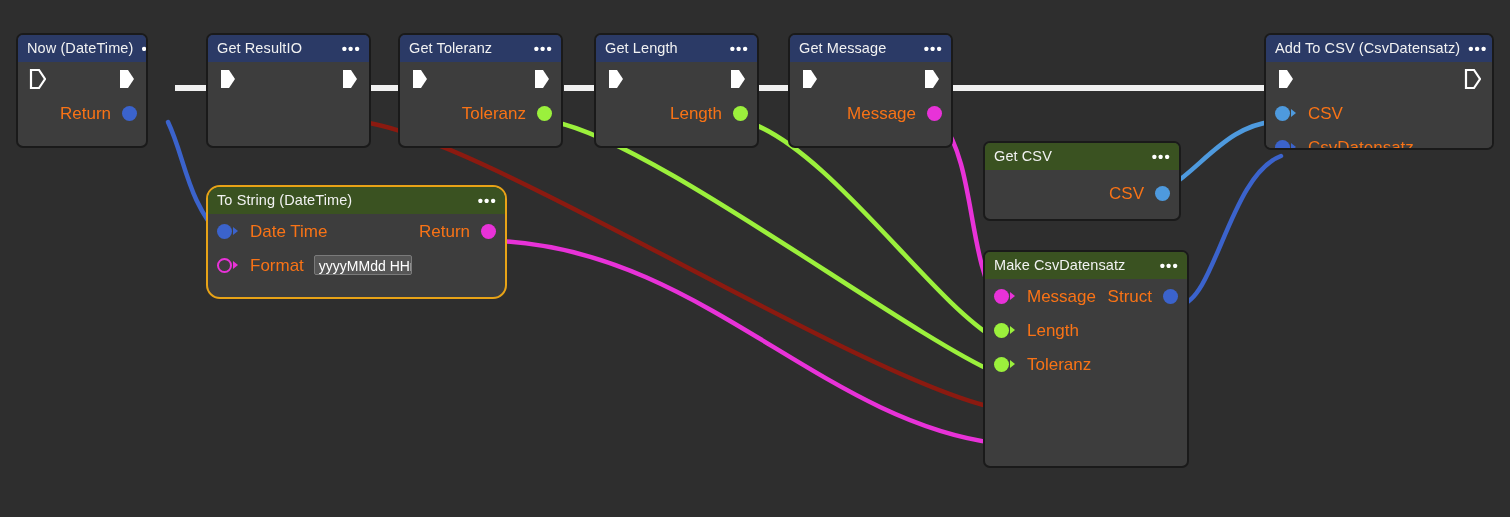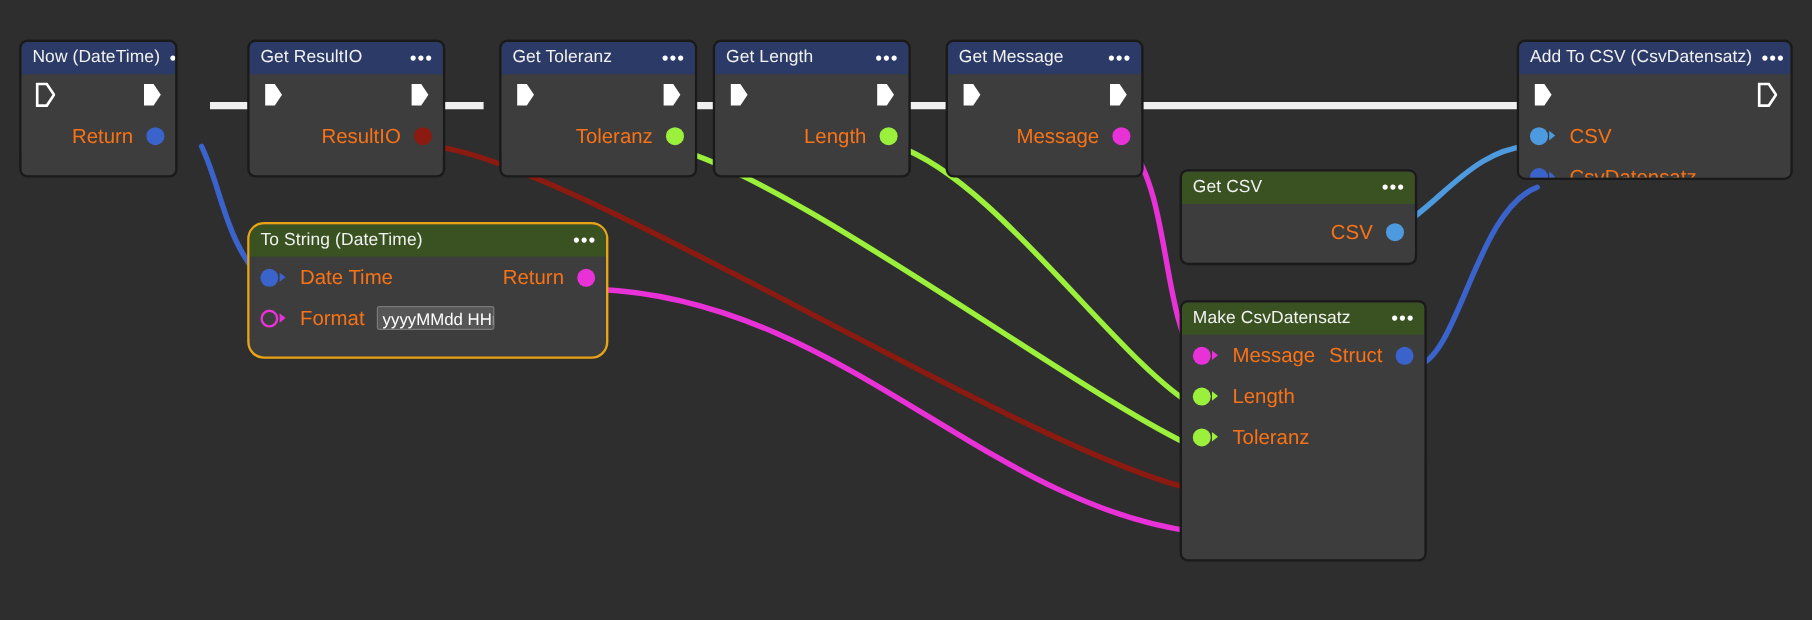--- a/index.html
+++ b/index.html
@@ -214,31 +214,24 @@
     </div>
     <div class="node-body">
       <div class="row">
         <svg class="exec l" viewBox="0 0 17 22">
           <path d="M2 2 L10 2 L16 11 L10 20 L2 20 Z" fill="#ffffff"></path>
         </svg>
         <svg class="exec r" viewBox="0 0 17 22">
           <path d="M2 2 L10 2 L16 11 L10 20 L2 20 Z" fill="#ffffff"></path>
         </svg>
       </div>
-      <div class="row">
-        <div class="pin right" style="color:#8b1a10;">
-          <span class="dot" style="background:#8b1a10;"></span>
-          <span class="arrow-nub"></span>
-          <span class="pin-label">ResultIO</span>
-        </div>
-      </div>
-    </div>
-  </div>
-
-  <div class="node" style="left:416px; top:33px; width:165px; height:115px;">
+    </div>
+  </div>
+
+  <div class="node" style="left:398px; top:33px; width:165px; height:115px;">
     <div class="node-header blue">
       <span class="node-title">Get Toleranz</span>
       <span class="dots">•••</span>
     </div>
     <div class="node-body">
       <div class="row">
         <svg class="exec l" viewBox="0 0 17 22">
           <path d="M2 2 L10 2 L16 11 L10 20 L2 20 Z" fill="#ffffff"></path>
         </svg>
         <svg class="exec r" viewBox="0 0 17 22">

